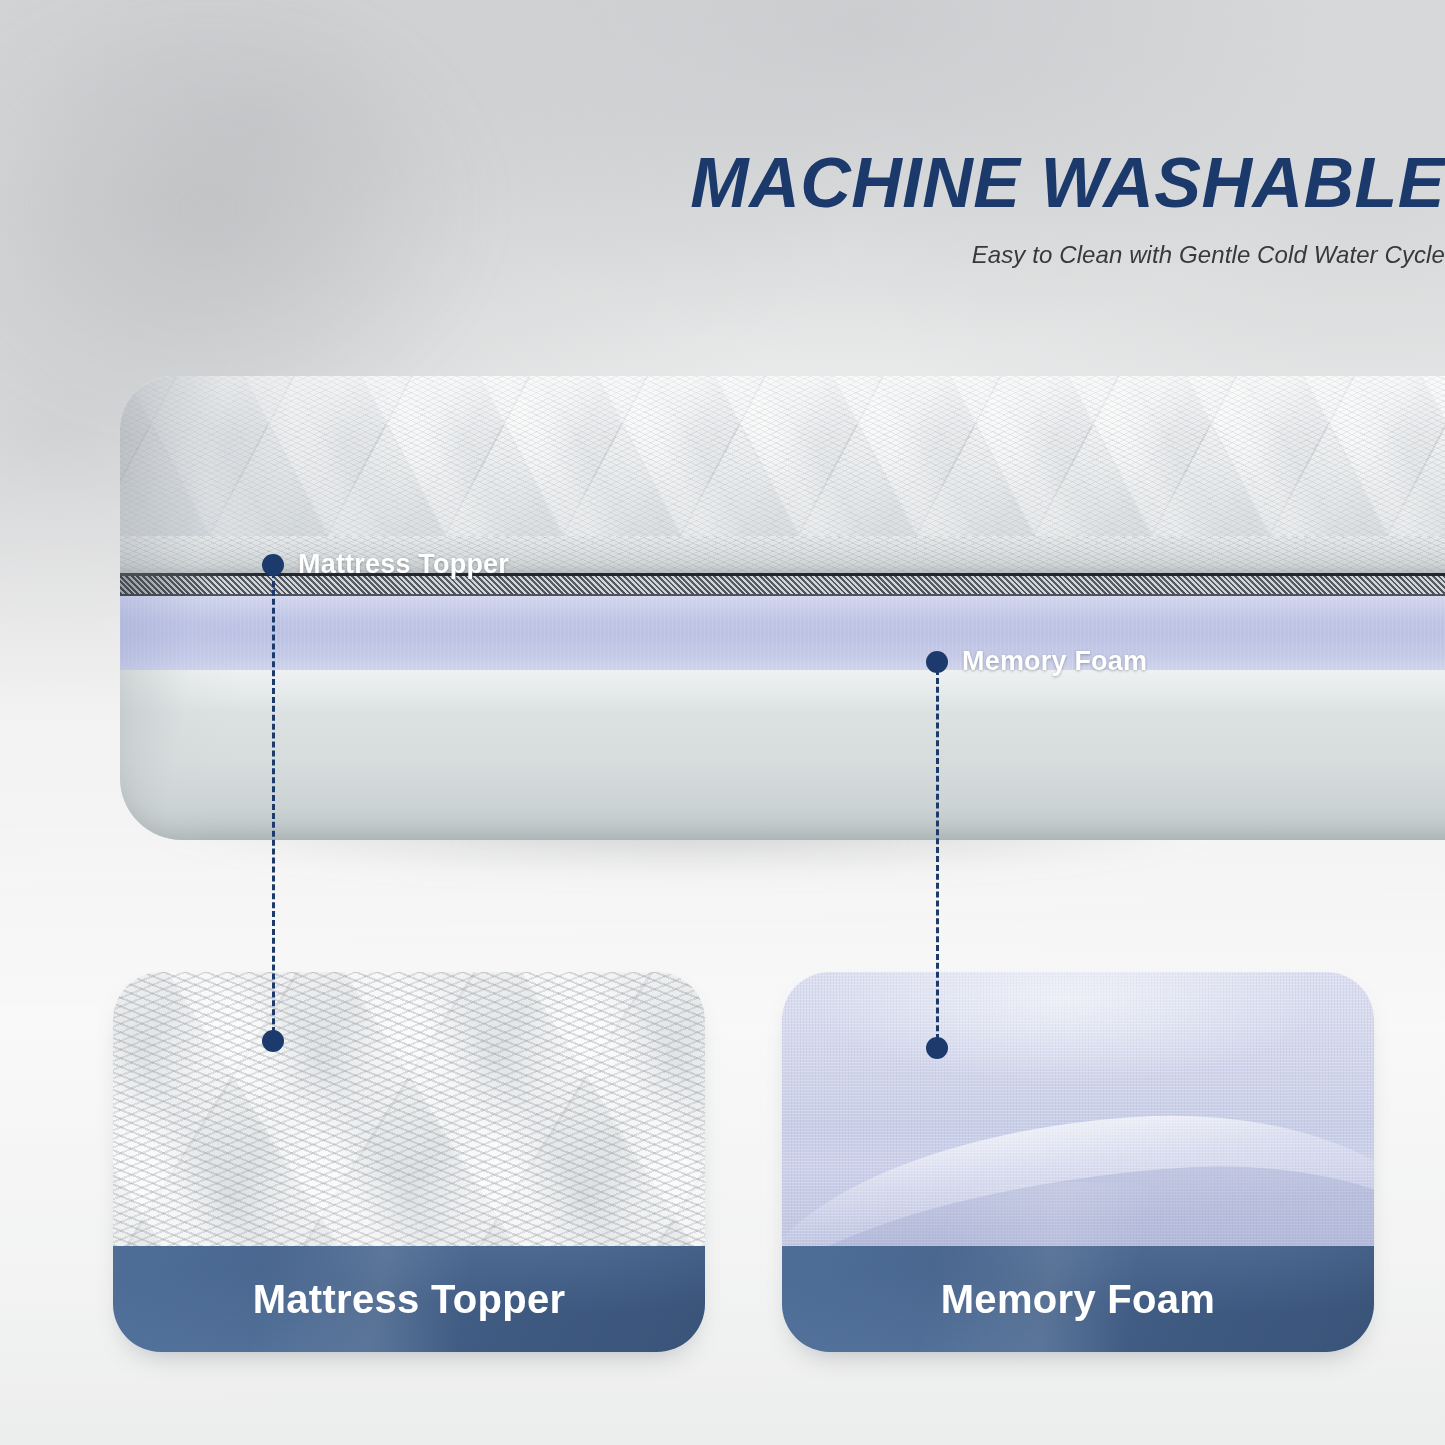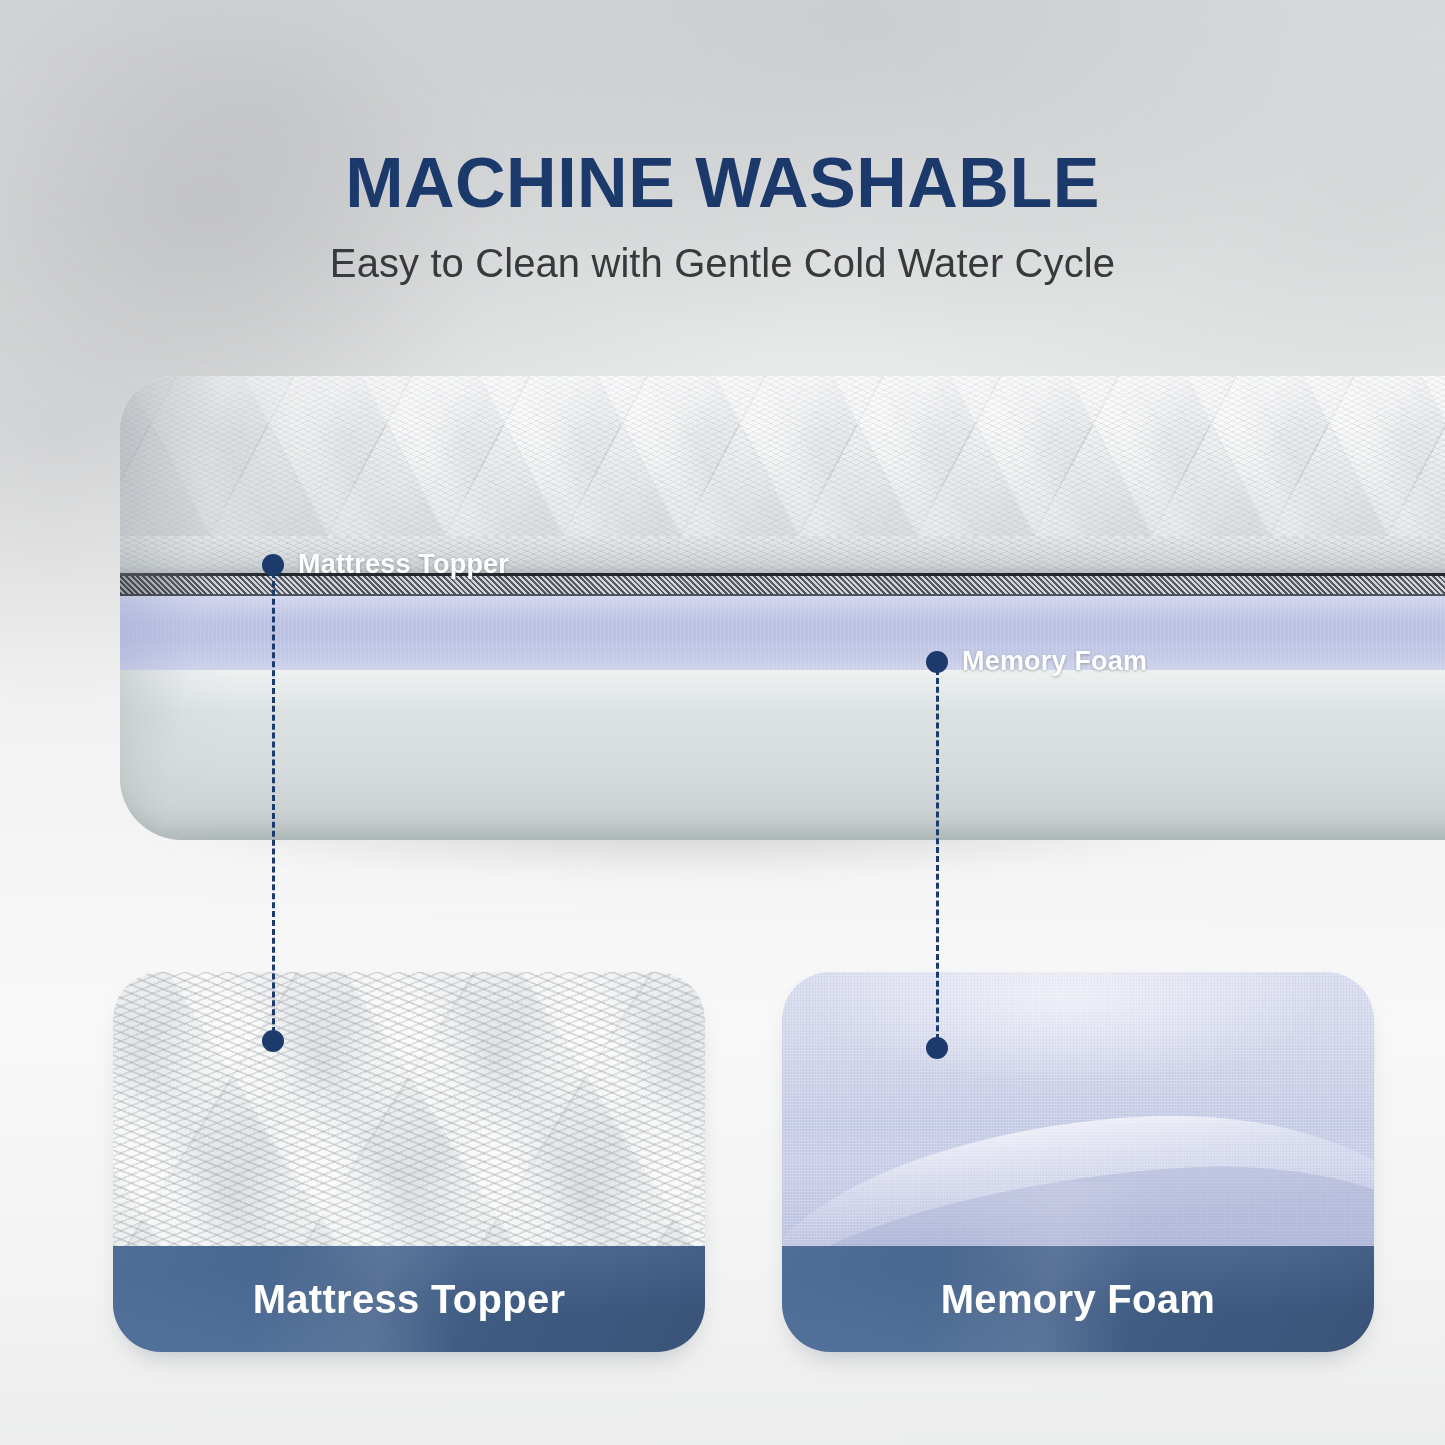--- a/index.html
+++ b/index.html
@@ -37,34 +37,35 @@
     position: absolute;
     left: 0; top: 56%; width: 100%; height: 44%;
     background: linear-gradient(180deg, rgba(255,255,255,0.0) 0%, rgba(255,255,255,0.55) 34%, rgba(255,255,255,0.30) 70%, rgba(238,238,238,0.0) 100%);
   }
 
   
   .headline-block {
     position: absolute;
     left: 0; top: 148px;
     width: 100%;
-    text-align: center;
+    text-align: right;
     z-index: 40;
+    font-style: italic;
   }
   .headline {
     margin: 0;
     font-size: 70px;
     font-weight: 700;
     letter-spacing: 0.5px;
     color: #1b3a6b;
     line-height: 1.02;
   }
   .subheadline {
     margin: 22px 0 0 0;
-    font-size: 40px;
+    font-size: 24px;
     font-weight: 400;
     color: #38393b;
     letter-spacing: 0.1px;
   }
 
   
   .mattress {
     position: absolute;
     left: 112px;
     top: 360px;

